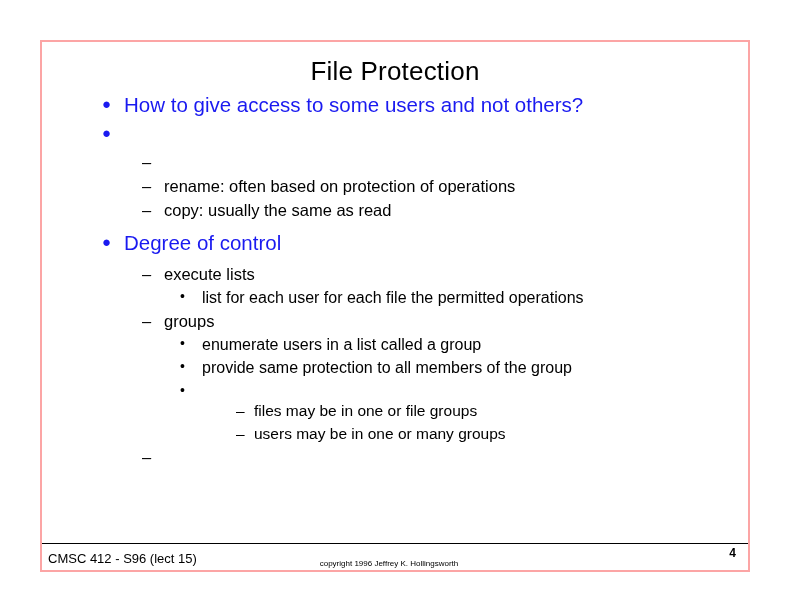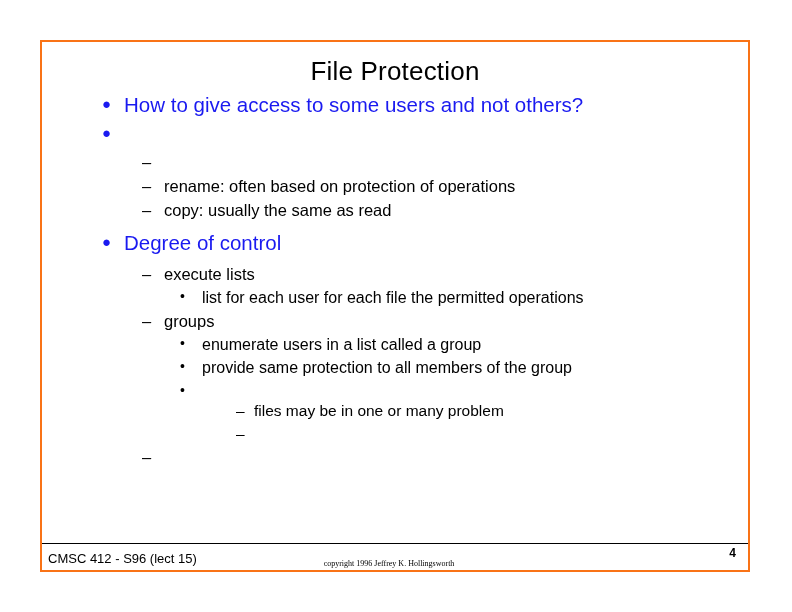--- a/index.html
+++ b/index.html
@@ -12,21 +12,21 @@
     height: 612px;
     font-family: "Liberation Sans", sans-serif;
     overflow: hidden;
   }
   .slide {
     position: absolute;
     left: 40px;
     top: 40px;
     width: 710px;
     height: 532px;
-    border: 2px solid #f97316;
+    border: 2px solid #fca5a5;
     box-sizing: border-box;
     background: #ffffff;
   }
   .slide-title {
     text-align: center;
     font-size: 26px;
     color: #000000;
     margin-top: 14px;
     margin-bottom: 6px;
     font-weight: normal;
@@ -118,21 +118,20 @@
     color: #000000;
   }
   .footer-center {
     position: absolute;
     left: 0;
     right: 12px;
     bottom: -2px;
     text-align: center;
     font-size: 8px;
     color: #000000;
-    font-family: Liberation Serif, serif;
   }
   .footer-right {
     position: absolute;
     right: 12px;
     bottom: 6px;
     font-size: 12px;
     font-weight: bold;
     color: #000000;
   }
   .sep-line {
@@ -204,25 +203,26 @@
       <span class="marker">•</span>
       <span>provide same protection to all members of the group</span>
     </div>
 
     <div class="l3">
       <span class="marker">•</span>
     </div>
 
     <div class="l4">
       <span class="marker">–</span>
-      <span>files may be in one or many problem</span>
+      <span>files may be in one or file groups</span>
     </div>
 
     <div class="l4">
       <span class="marker">–</span>
+      <span>users may be in one or many groups</span>
     </div>
 
     <div class="l2">
       <span class="marker">–</span>
     </div>
 
   </div>
 
   <div class="footer">
     <div class="sep-line"></div>

